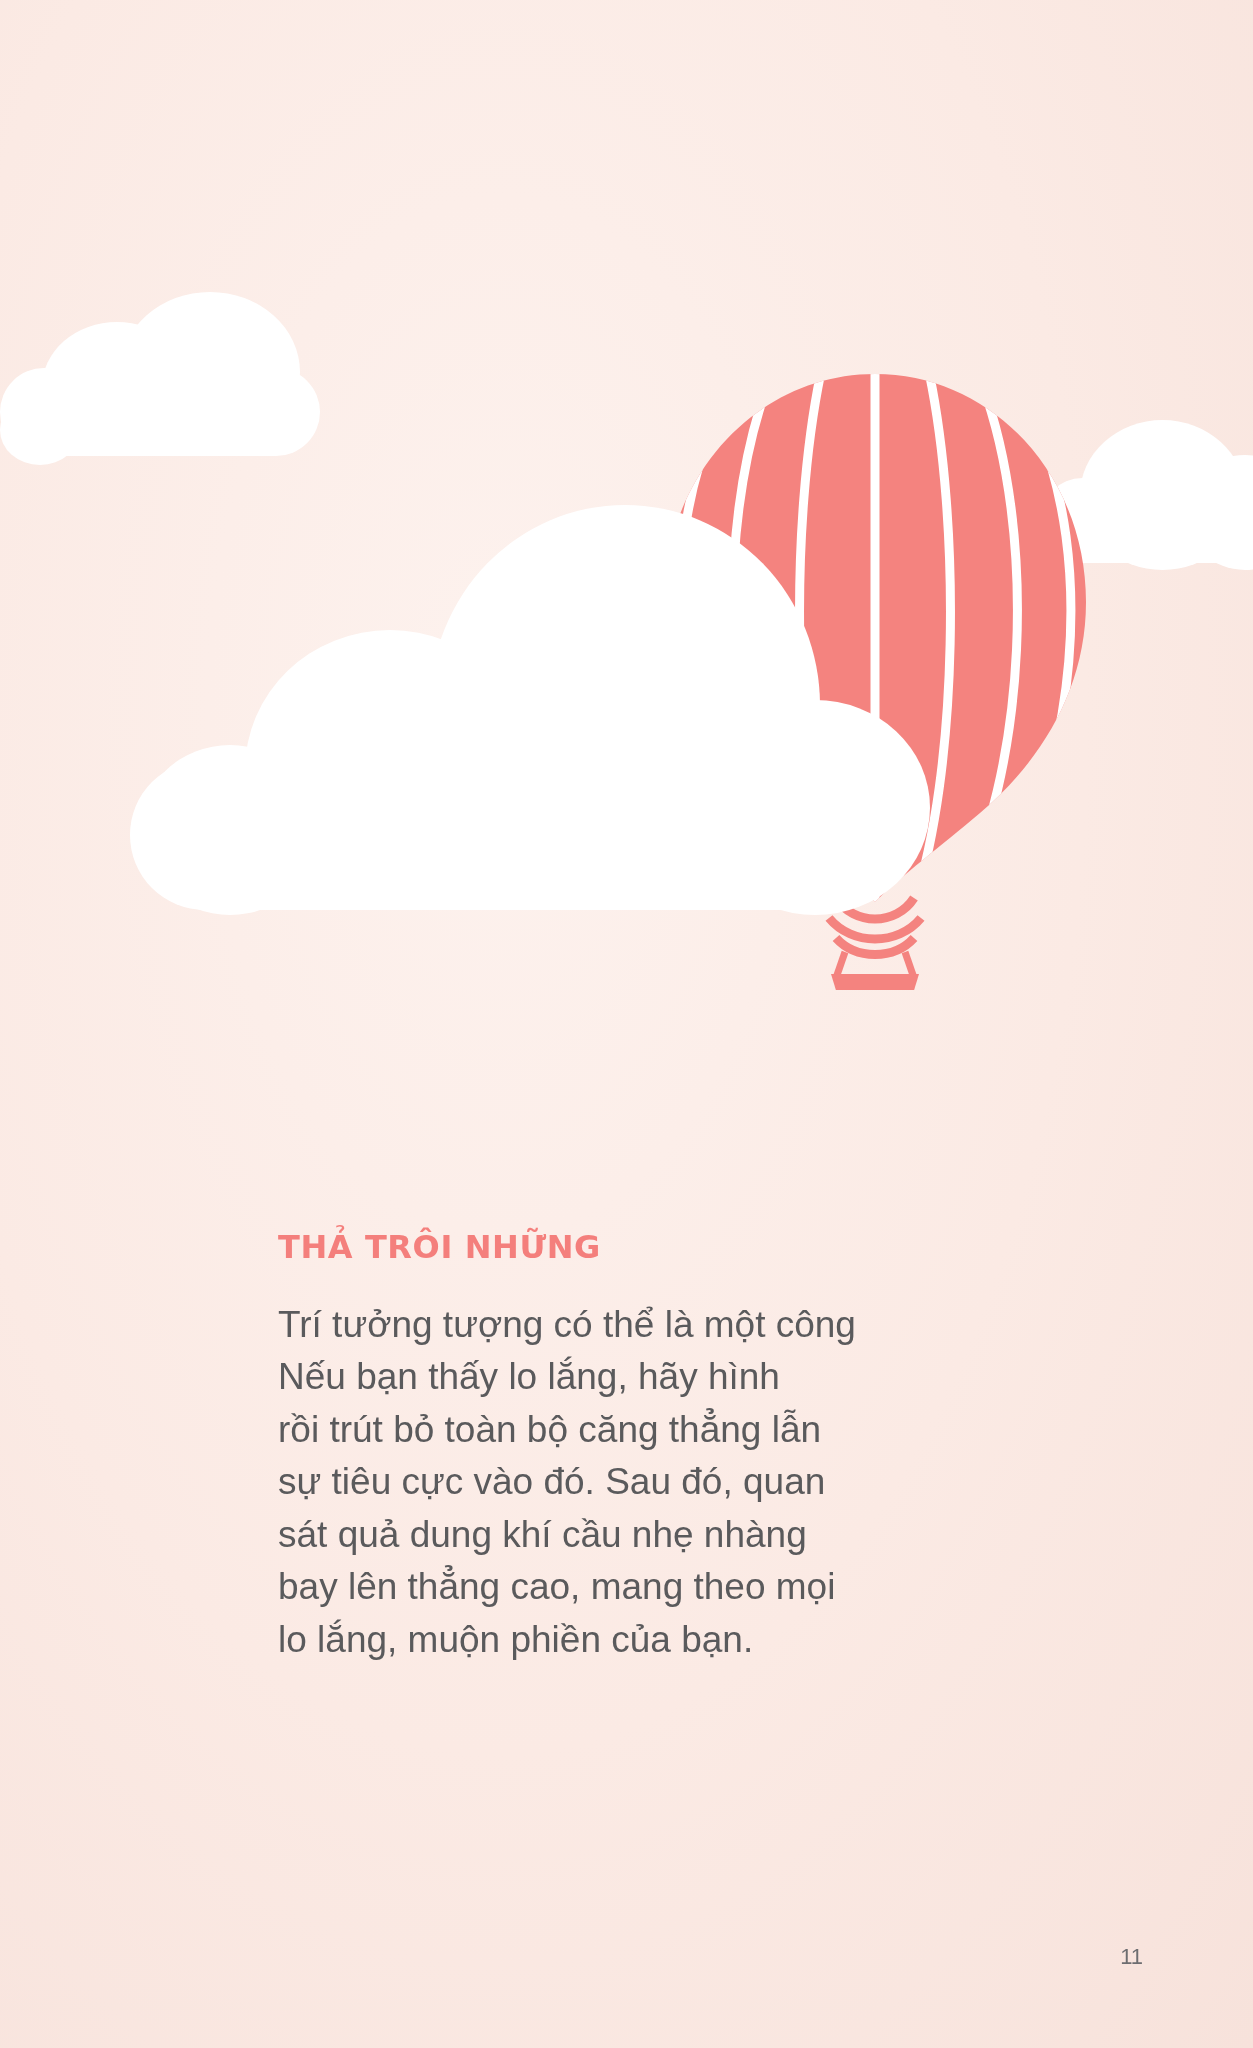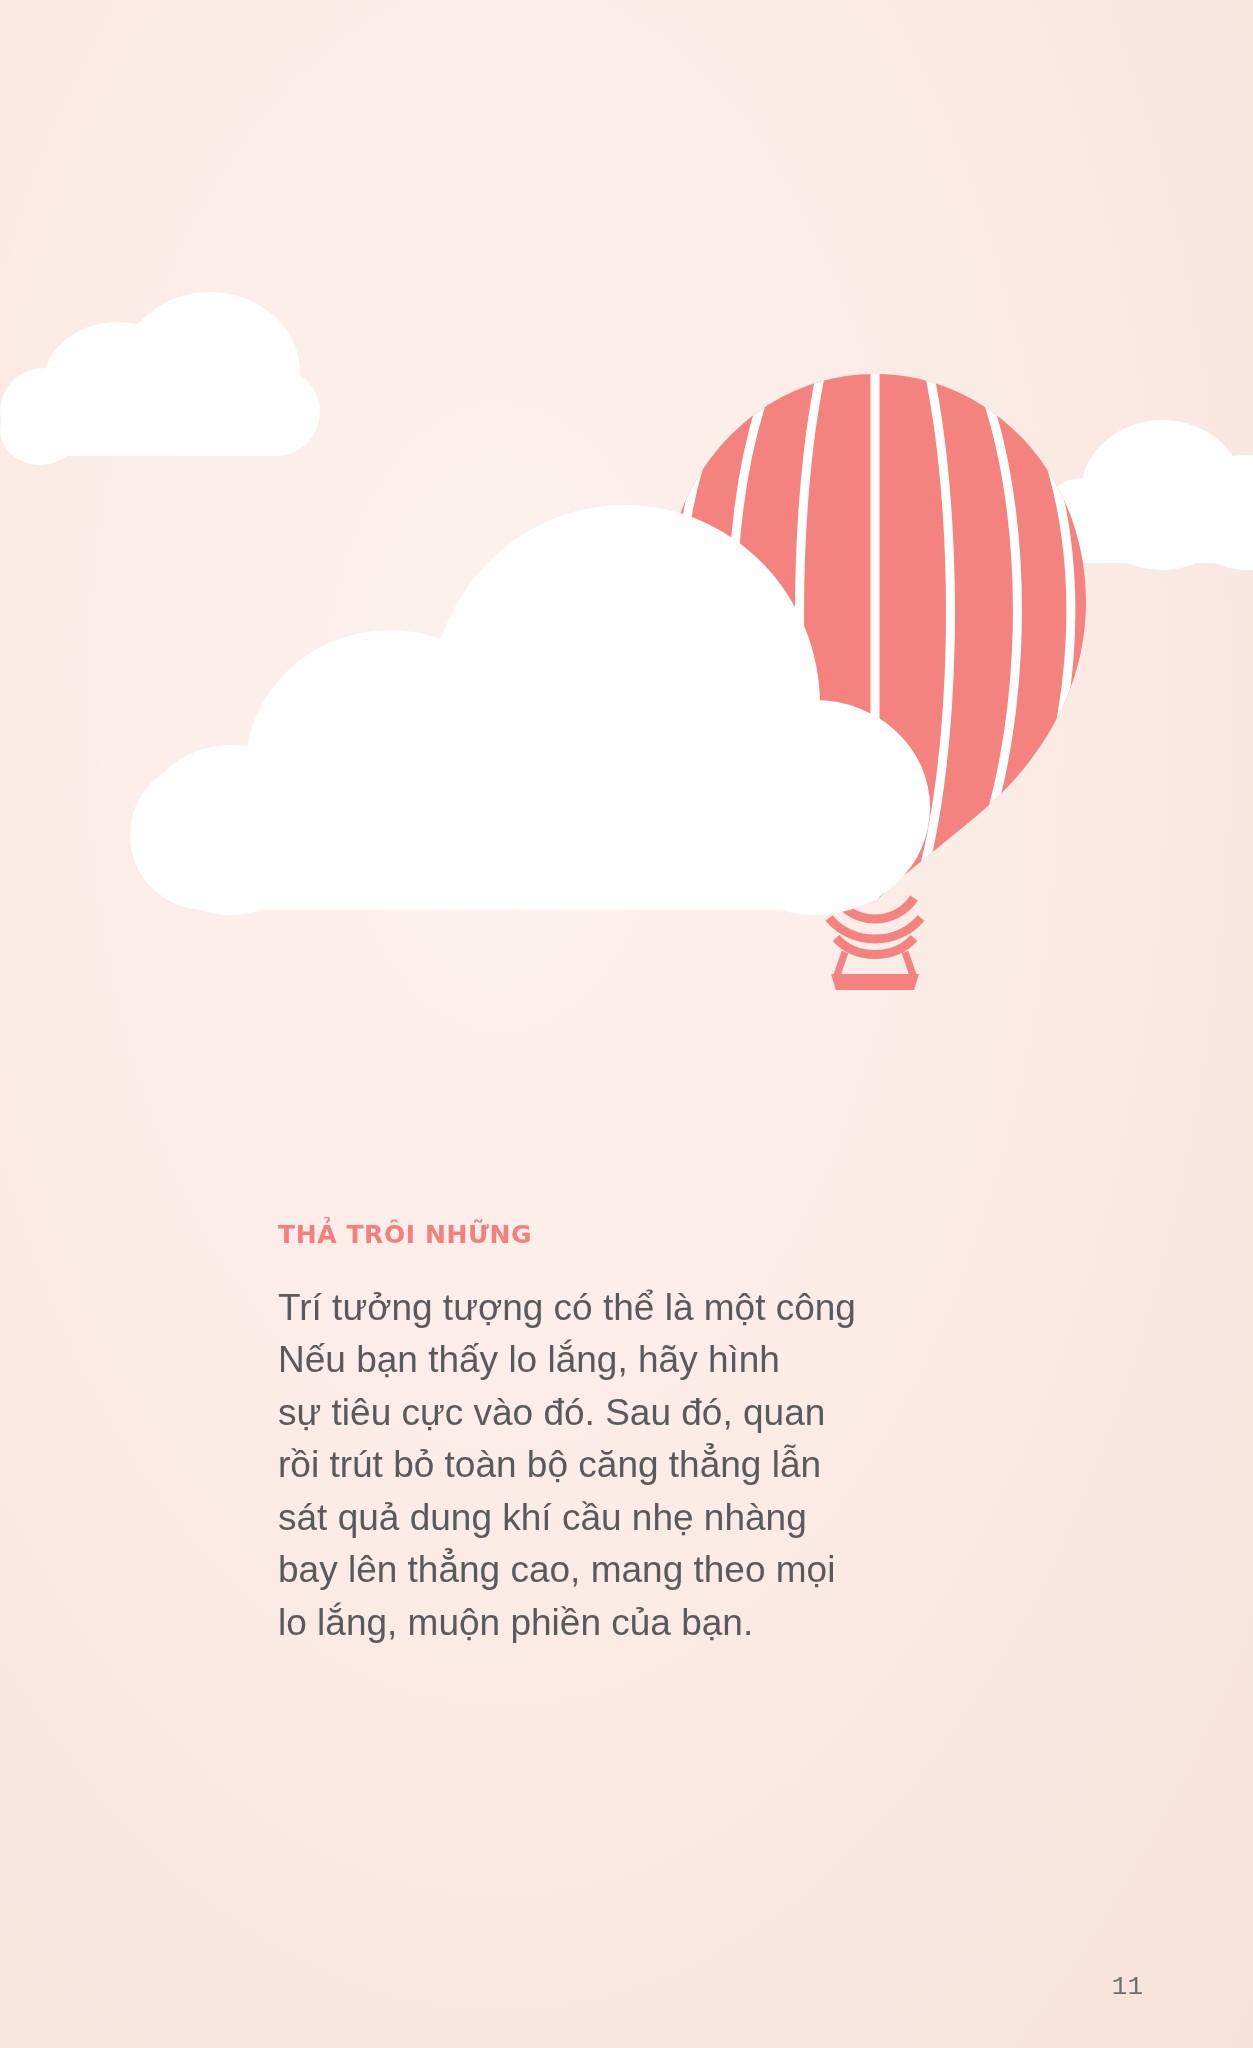--- a/index.html
+++ b/index.html
@@ -139,47 +139,47 @@
   .content {
     position: absolute;
     left: 278px;
     top: 1215px;
     width: 720px;
   }
   .heading {
     font-family: "DejaVu Sans", sans-serif;
     font-weight: bold;
     color: #f47f7c;
-    font-size: 25px;
+    font-size: 32px;
     line-height: 1.30;
     letter-spacing: 0.6px;
-    margin: 4px 0 30px 0;
+    margin: 12px 0 30px 0;
   }
   .heading .line {
     display: block;
   }
   .body-text {
     font-family: Liberation Sans, sans-serif;
     color: #5a5a5c;
     font-size: 37px;
     line-height: 1.42;
     margin: 0;
   }
   .body-text .line {
     display: block;
     white-space: pre;
   }
 
   .page-number {
     position: absolute;
     right: 110px;
-    bottom: 46px;
-    font-family: Liberation Mono, monospace;
+    bottom: 78px;
+    font-family: Liberation Sans, sans-serif;
     color: #6d6d70;
-    font-size: 26px;
+    font-size: 22px;
   }
 </style>
 </head>
 <body>
 
 <div class="page">
 
   <div class="illustration">
 
     <div>
@@ -254,22 +254,22 @@
 
   </div>
 
   <div class="content">
     <h1 class="heading">
       <span class="line">THẢ TRÔI NHỮNG</span>
     </h1>
     <p class="body-text">
       <span class="line">Trí tưởng tượng có thể là một công</span>
       <span class="line">Nếu bạn thấy lo lắng, hãy hình</span>
+      <span class="line">rồi trút bỏ toàn bộ căng thẳng lẫn</span>
       <span class="line">sự tiêu cực vào đó. Sau đó, quan</span>
-      <span class="line">rồi trút bỏ toàn bộ căng thẳng lẫn</span>
       <span class="line">sát quả dung khí cầu nhẹ nhàng</span>
       <span class="line">bay lên thẳng cao, mang theo mọi</span>
       <span class="line">lo lắng, muộn phiền của bạn.</span>
     </p>
   </div>
 
   <div class="page-number">11</div>
 
 </div>
 

